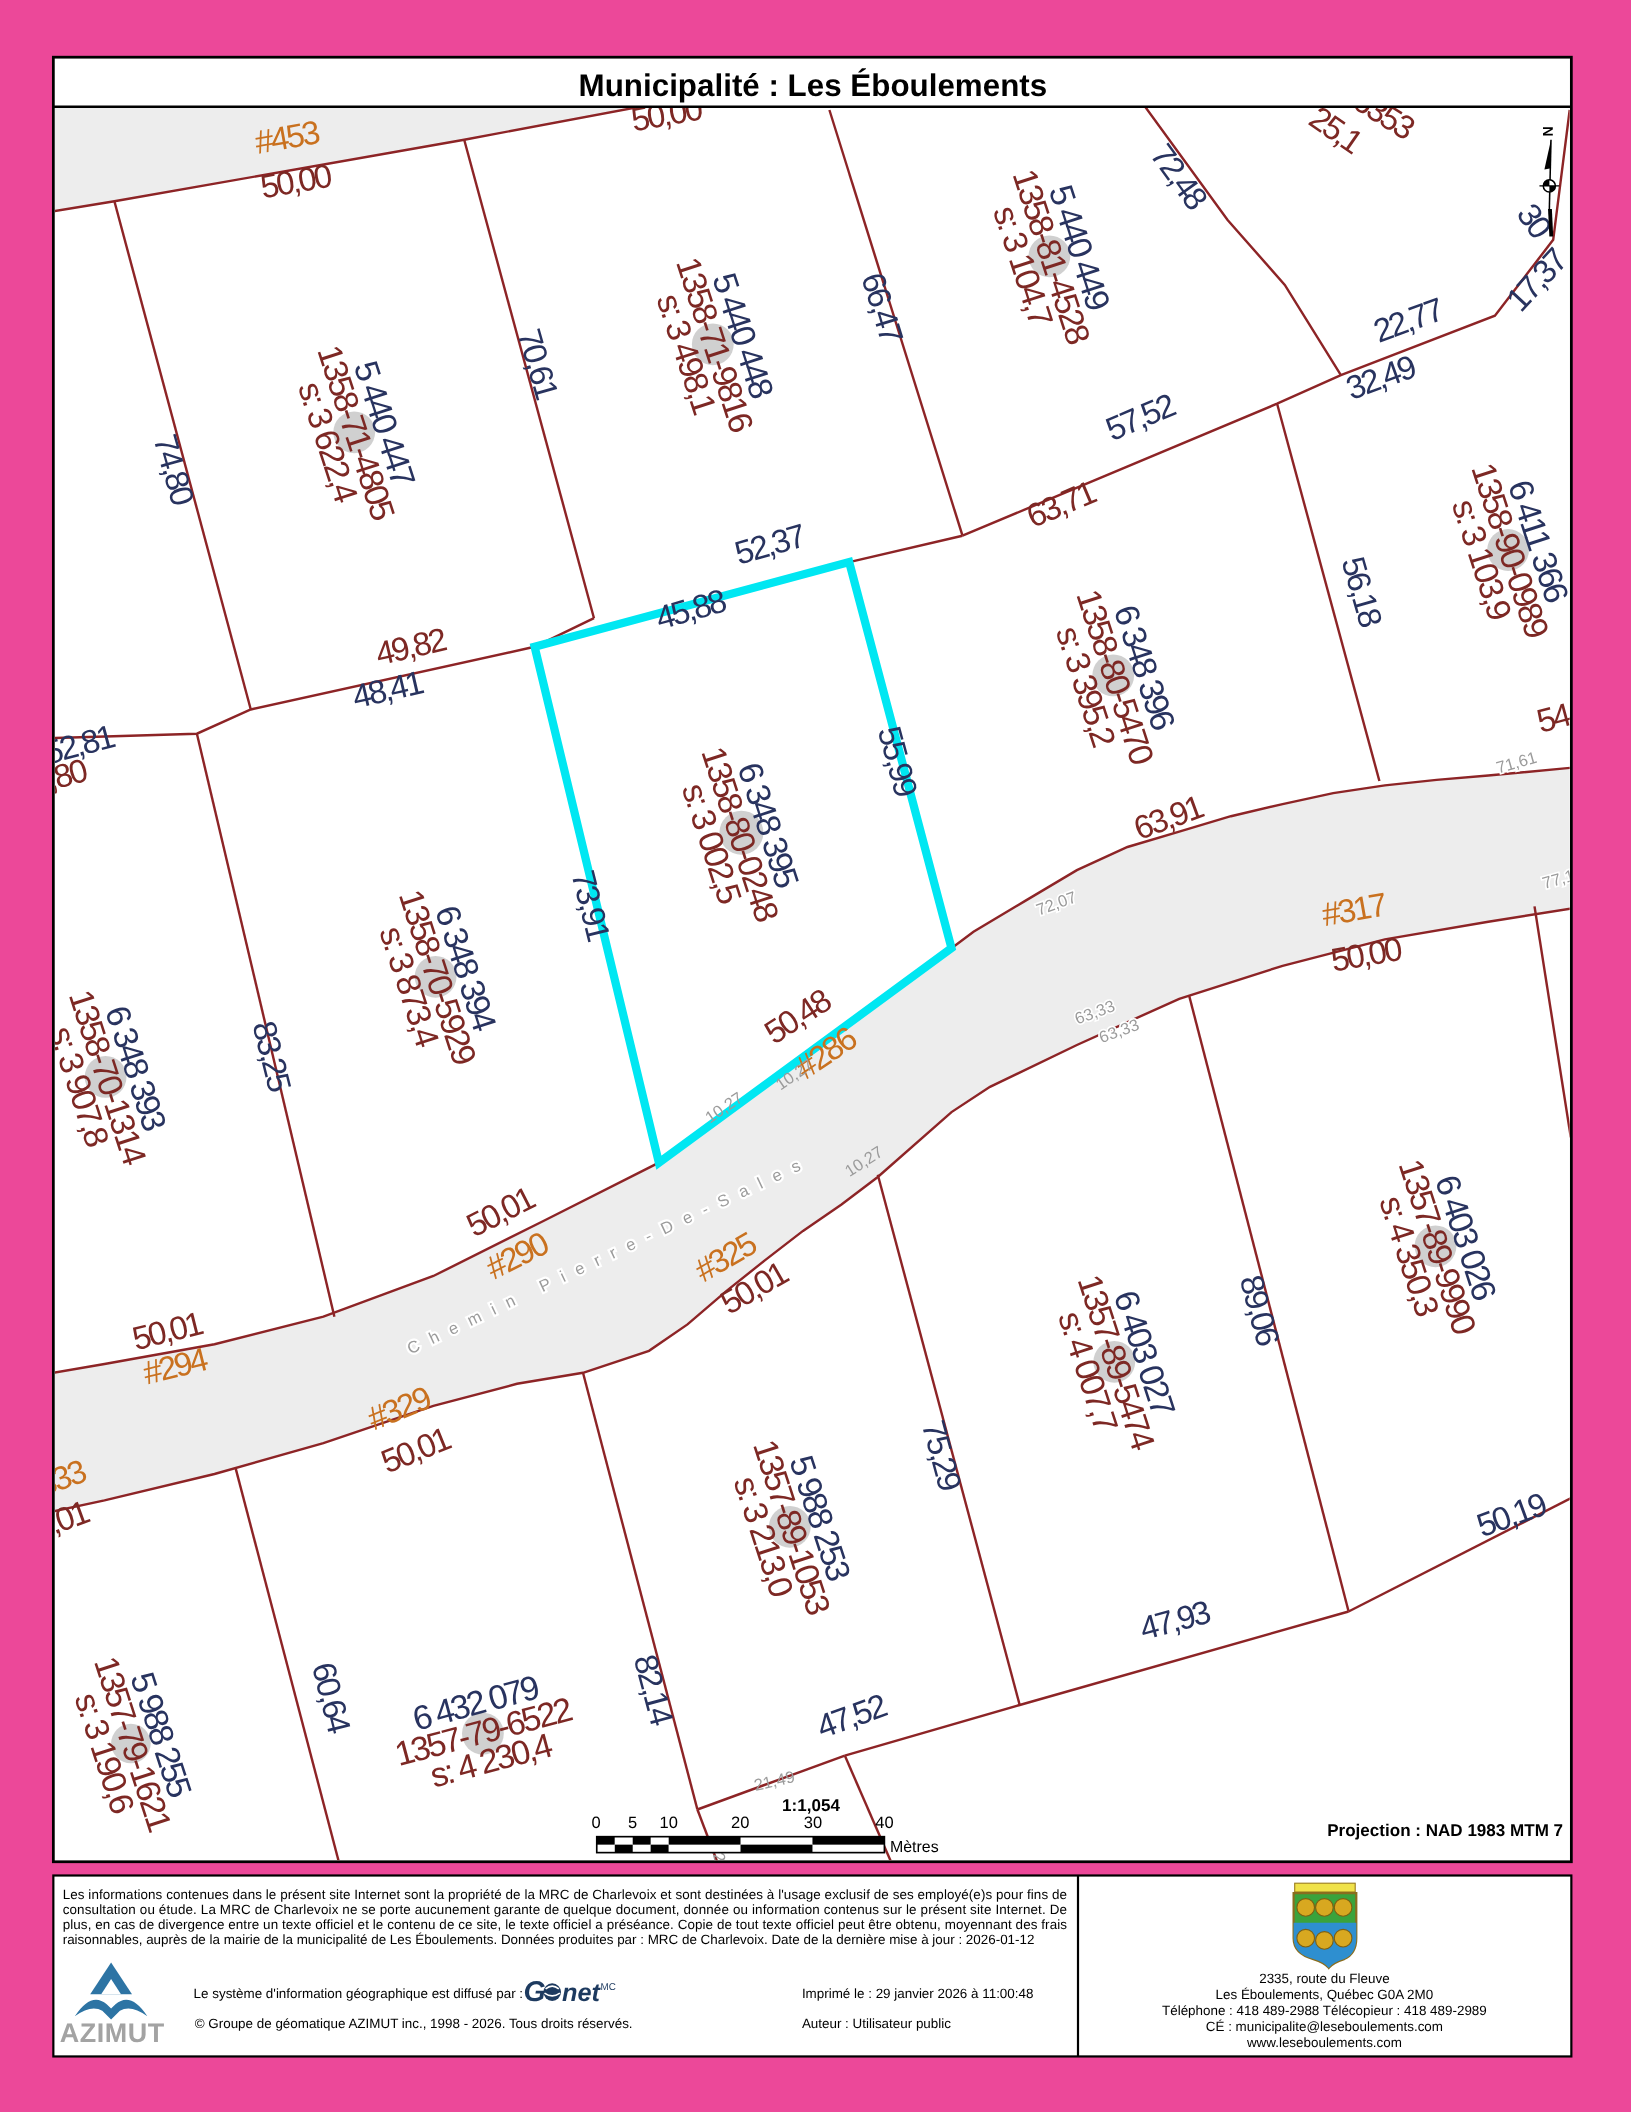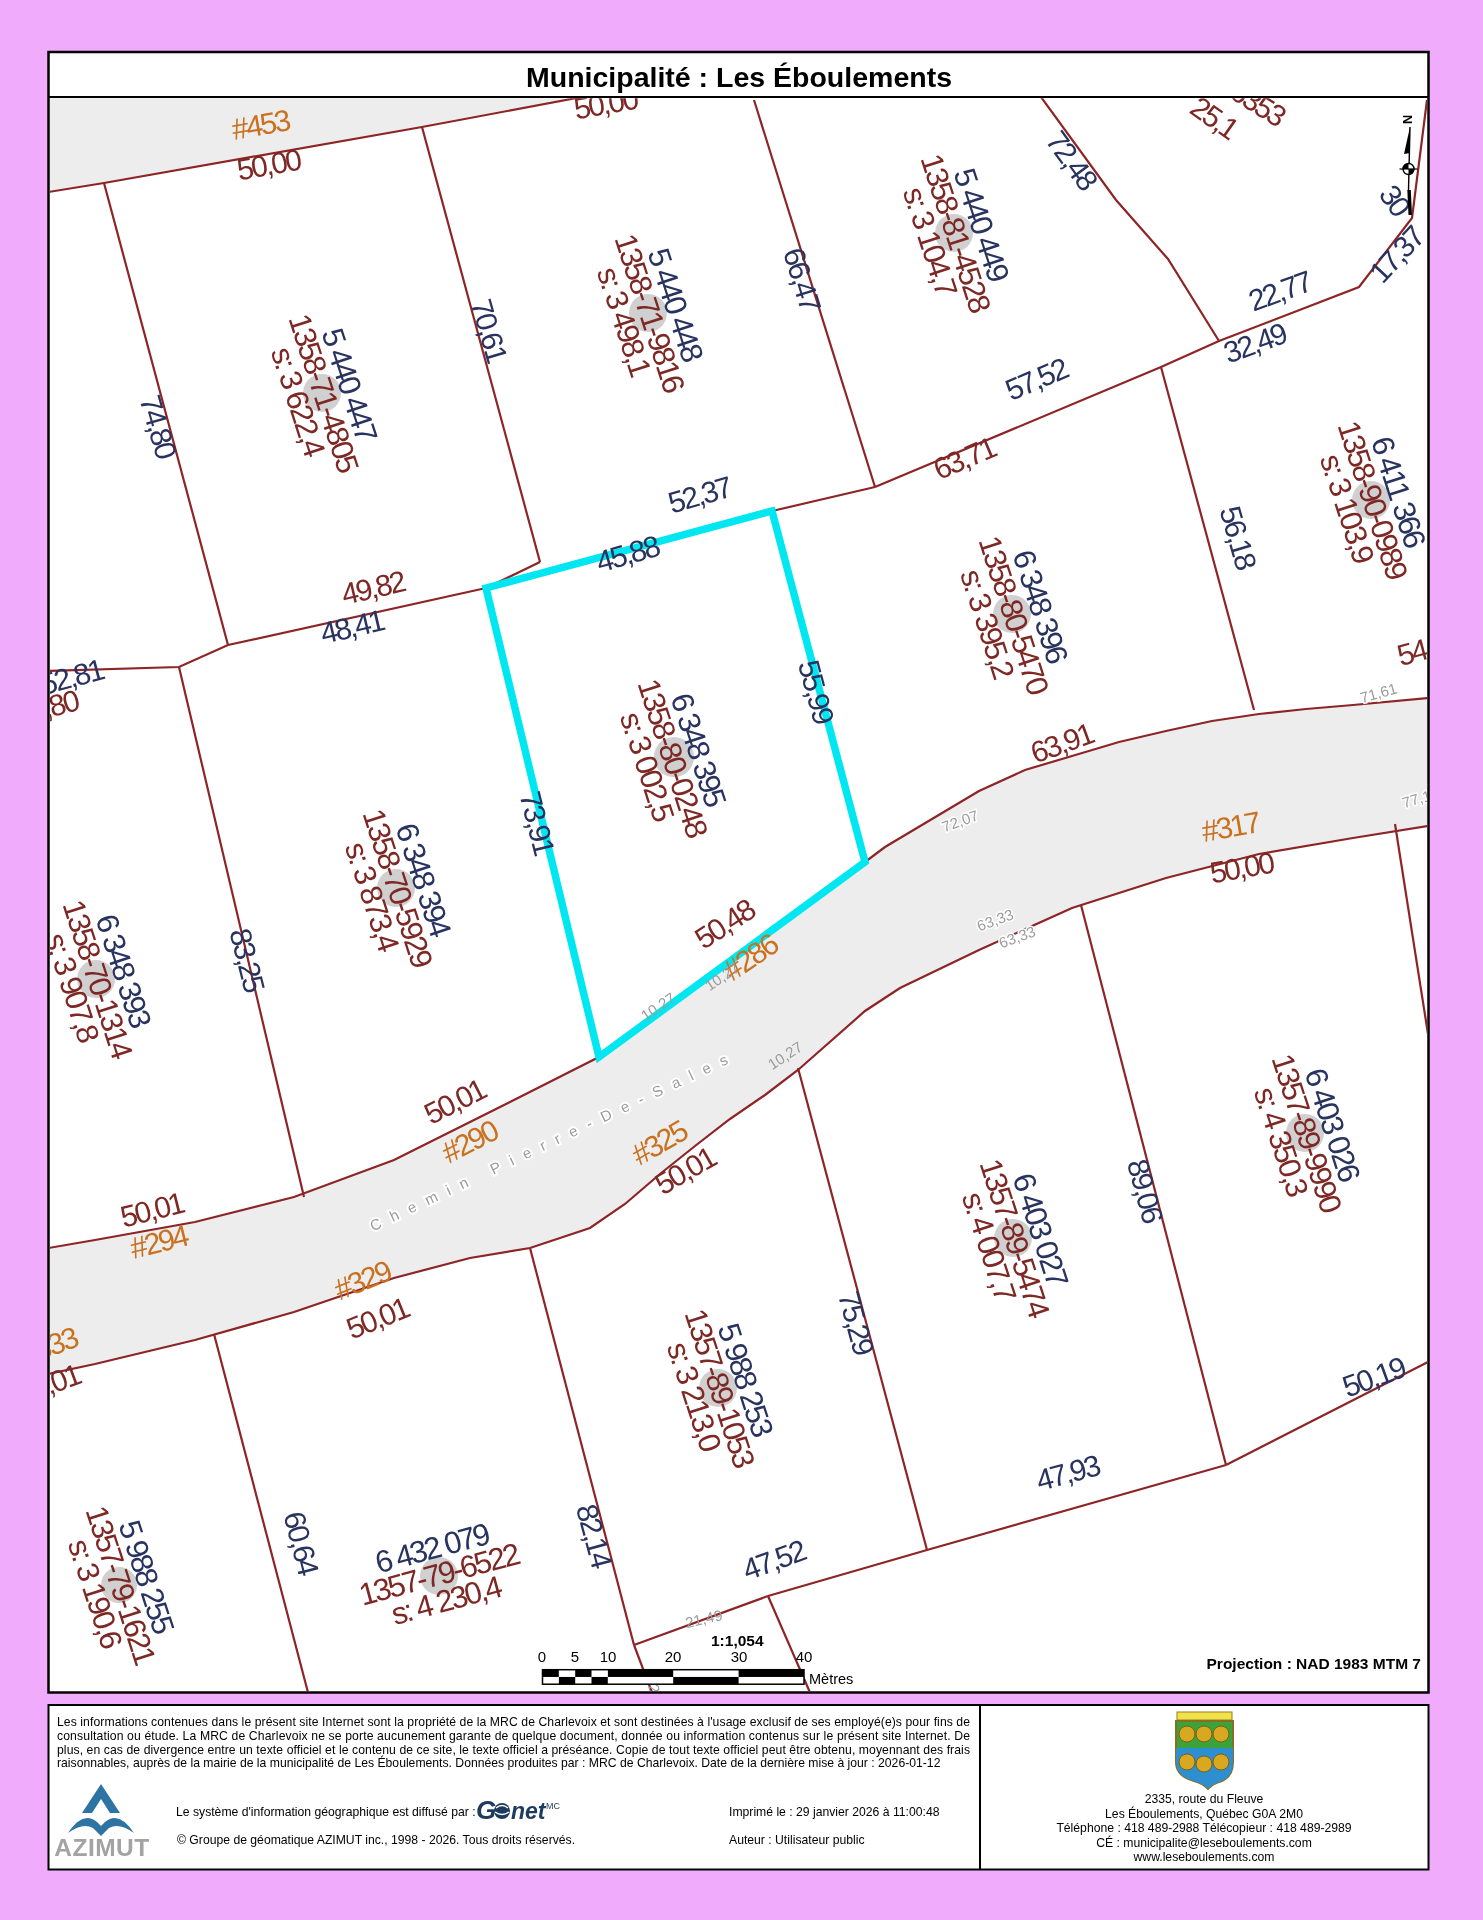--- a/index.html
+++ b/index.html
@@ -1,16 +1,16 @@
 <!DOCTYPE html>
 <html><head>
 <meta charset="utf-8">
 <style>
   html,body{margin:0;padding:0;background:#fff;}
-  #page{position:relative;width:1483px;height:1920px;background:#f0abfc;font-family:"Liberation Sans",sans-serif;}
+  #page{position:relative;width:1483px;height:1920px;background:#ec4899;font-family:"Liberation Sans",sans-serif;}
   svg{position:absolute;left:0;top:0;}
   text{font-family:"Liberation Sans",sans-serif;}
   .dn{fill:#28335f;font-size:30px;letter-spacing:-2.4px;}
   .dm{fill:#7d2824;font-size:30px;letter-spacing:-2.4px;}
   .do{fill:#c9711f;font-size:30px;letter-spacing:-2.4px;}
   .dg{fill:#9b9b9b;font-size:15px;}
   .dgh{fill:#9b9b9b;font-size:15px;stroke:#ffffff;stroke-width:3px;paint-order:stroke;}
   .ln{fill:#28335f;font-size:31px;letter-spacing:-2.5px;}
   .lm{fill:#7d2824;font-size:31px;letter-spacing:-2.5px;}
   .rd{stroke:#8d2426;stroke-width:2.2;fill:none;}

